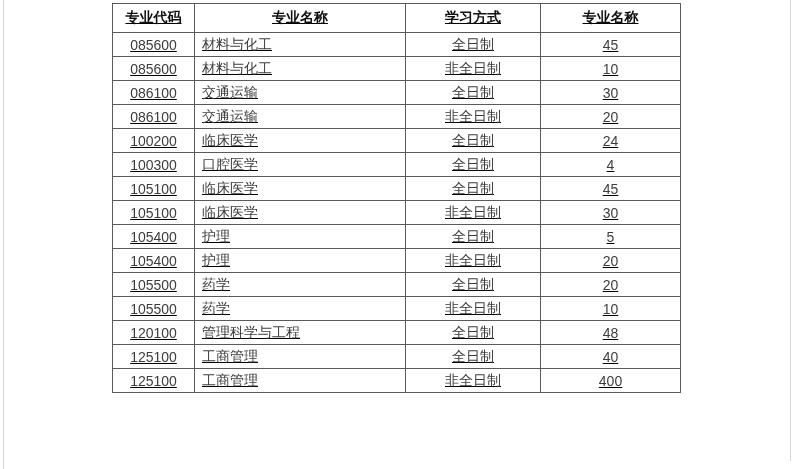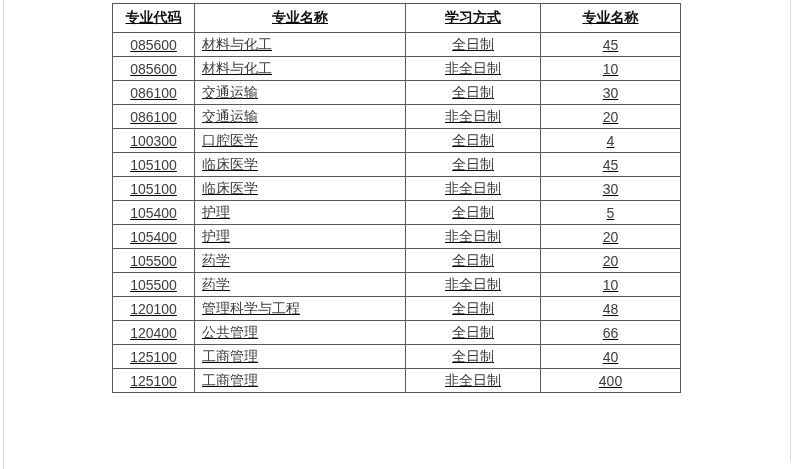--- a/index.html
+++ b/index.html
@@ -98,20 +98,26 @@
         <td>全日制</td>
         <td>30</td>
       </tr>
       <tr>
         <td>086100</td>
         <td>交通运输</td>
         <td>非全日制</td>
         <td>20</td>
       </tr>
       <tr>
+        <td>100200</td>
+        <td>临床医学</td>
+        <td>全日制</td>
+        <td>24</td>
+      </tr>
+      <tr>
         <td>100300</td>
         <td>口腔医学</td>
         <td>全日制</td>
         <td>4</td>
       </tr>
       <tr>
         <td>105100</td>
         <td>临床医学</td>
         <td>全日制</td>
         <td>45</td>
@@ -146,26 +152,20 @@
         <td>非全日制</td>
         <td>10</td>
       </tr>
       <tr>
         <td>120100</td>
         <td>管理科学与工程</td>
         <td>全日制</td>
         <td>48</td>
       </tr>
       <tr>
-        <td>120400</td>
-        <td>公共管理</td>
-        <td>全日制</td>
-        <td>66</td>
-      </tr>
-      <tr>
         <td>125100</td>
         <td>工商管理</td>
         <td>全日制</td>
         <td>40</td>
       </tr>
       <tr>
         <td>125100</td>
         <td>工商管理</td>
         <td>非全日制</td>
         <td>400</td>

